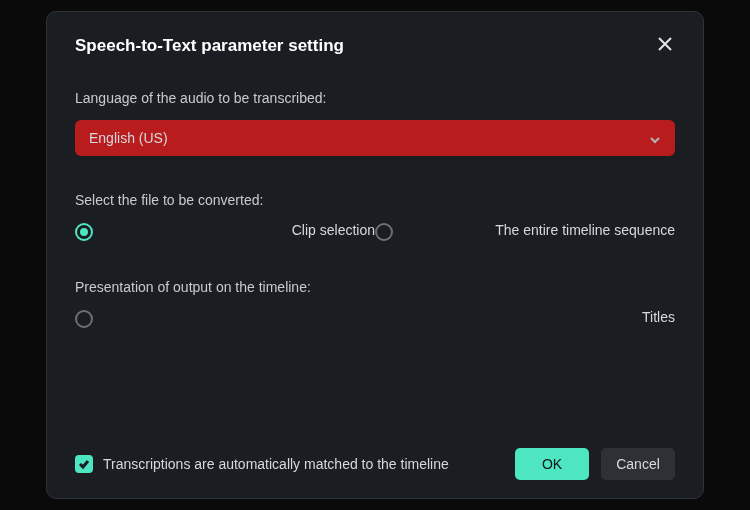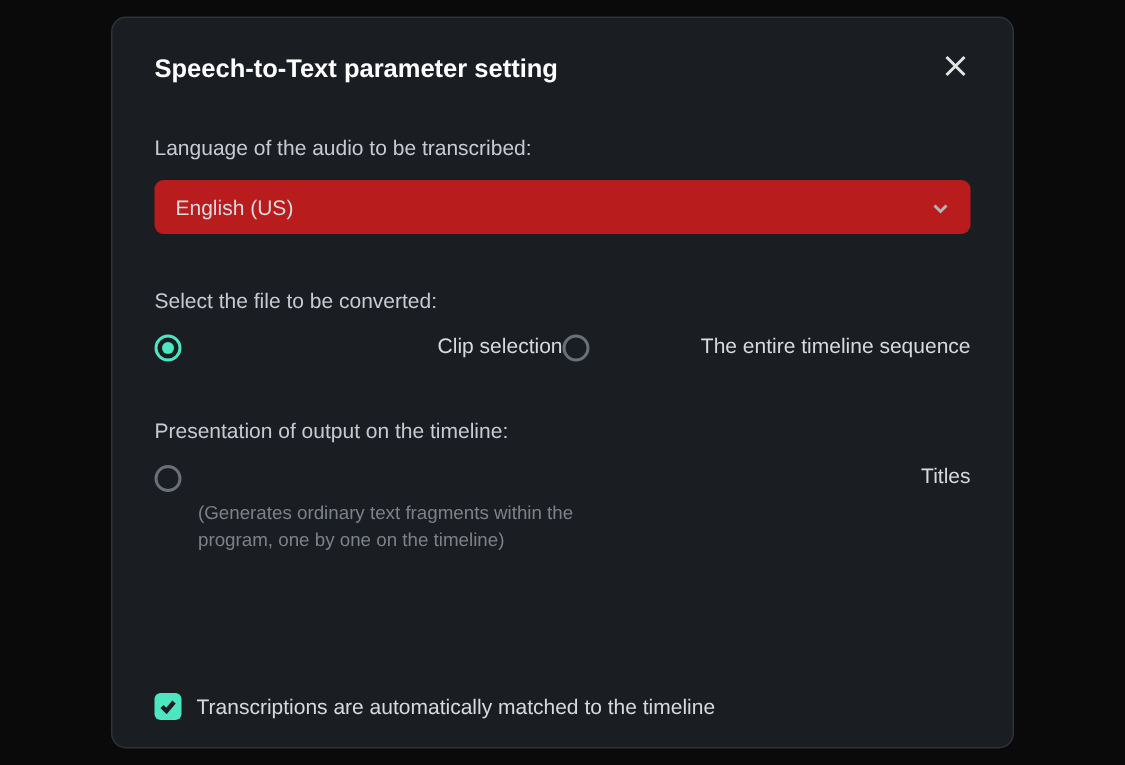--- a/index.html
+++ b/index.html
@@ -4,21 +4,21 @@
   <style>
     * { box-sizing: border-box; margin: 0; padding: 0; }
     body {
       width: 750px; height: 510px;
       background: #0a0a0a;
       font-family: -apple-system, BlinkMacSystemFont, "Segoe UI", Arial, sans-serif;
       display: flex; align-items: center; justify-content: center;
       overflow: hidden;
     }
     .dialog {
-      width: 602px; height: 488px;
+      width: 658px; height: 488px;
       background: #1a1d21;
       border: 1px solid #2e3338;
       border-radius: 10px;
       padding: 24px 28px 18px;
       display: flex; flex-direction: column;
       position: relative;
     }
     .dialog-header { display: flex; justify-content: space-between; align-items: center; margin-bottom: 34px; }
     .dialog-title { color: #fff; font-size: 17px; font-weight: 600; }
     .close-btn { color: #e5e5e5; cursor: pointer; width: 20px; height: 20px; display: flex; align-items: center; justify-content: center; }
@@ -105,27 +105,30 @@
 
   <div class="section-gap"></div>
 
   <div class="field-label">Presentation of output on the timeline:</div>
   <div class="radio-row">
     <div class="radio-col">
       <div class="radio-option">
         <div class="radio-circle"></div>
         <span class="radio-label">Titles</span>
       </div>
-      <div class="radio-desc">(Generates ordinary text fragments within the program, one by one on the timeline)</div>
     </div>
   </div>
 
   <div class="footer">
     <div class="checkbox-wrap">
       <div class="checkbox">
         <svg viewBox="0 0 12 12">
             <path d="M2 6 L5 9 L10 3"></path>
           </svg>
       </div>
       <span class="checkbox-label">Transcriptions are automatically matched to the timeline</span>
     </div>
+    <div class="btn-group">
+      <button class="btn btn-primary">OK</button>
+      <button class="btn btn-secondary">Cancel</button>
+    </div>
   </div>
 </div>
 
 </body></html>

